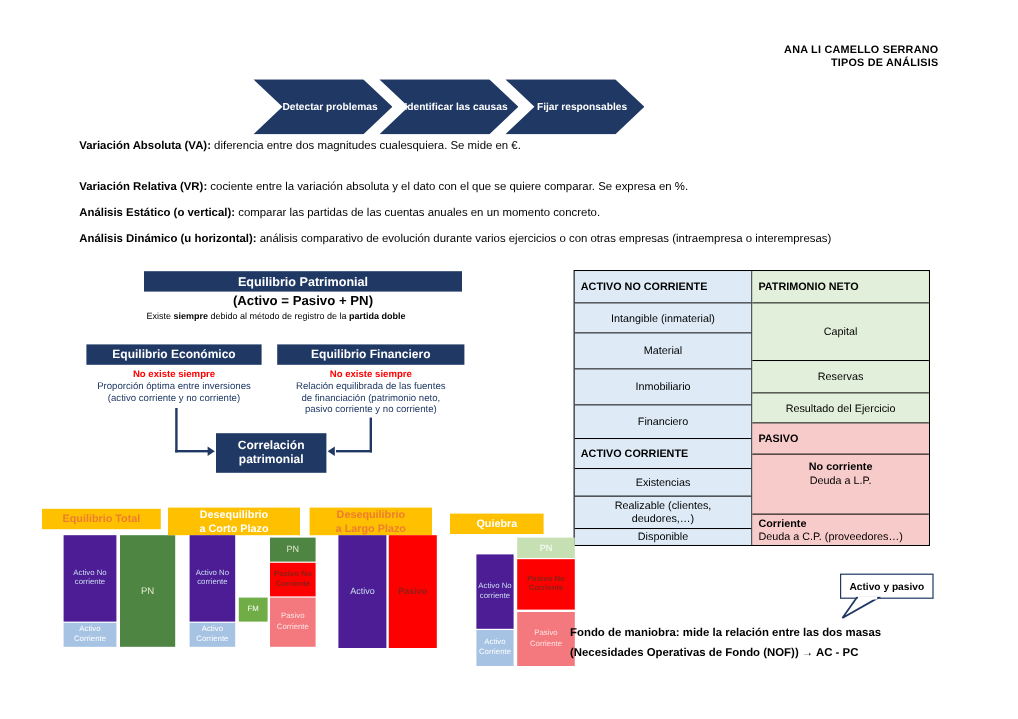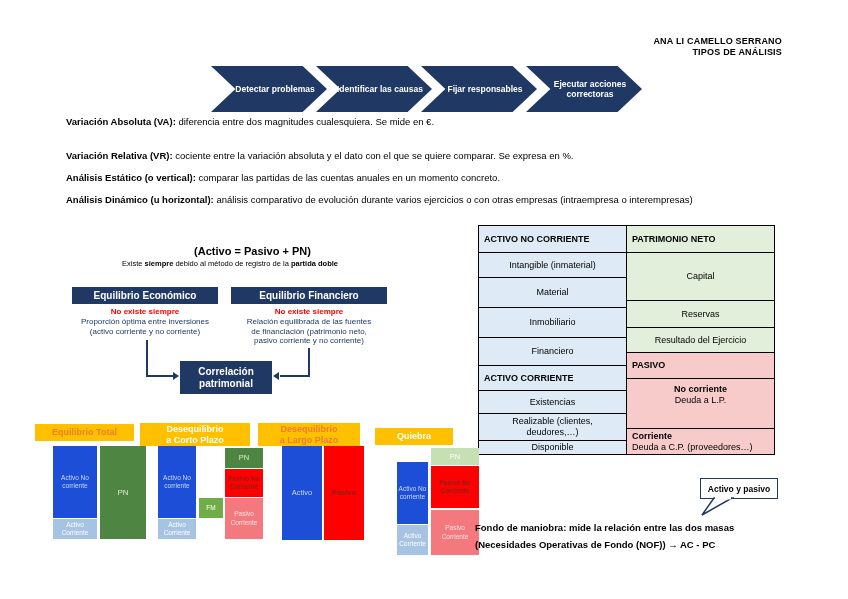--- a/index.html
+++ b/index.html
@@ -52,21 +52,21 @@
   .cell.last { border-bottom:none; flex:1; }
   .cell.hdr { align-items:flex-start; text-align:left; font-weight:bold; }
   .cell.leftalign { align-items:flex-start; text-align:left; }
   .bg-blue  { background:#DEEBF7; }
   .bg-green { background:#E2EFDA; }
   .bg-pink  { background:#F8CBCB; }
 
   
   .dg-title { background:#FFC000; font-weight:bold; font-size:9px; display:flex; flex-direction:column; align-items:center; justify-content:center; text-align:center; line-height:1.15; }
   .seg { display:flex; align-items:center; justify-content:center; text-align:center; font-size:6.5px; line-height:1.25;margin-left:16px; }
-  .c-blue   { background:#1d4ed8; color:#C9DCF0; }
+  .c-blue   { background:#4c1d95; color:#C9DCF0; }
   .c-lblue  { background:#A6C3E3; color:#ffffff; }
   .c-green  { background:#4E8542; color:#DCE9CB; }
   .c-fm     { background:#70AD47; color:#ffffff; }
   .c-red    { background:#FF0000; color:#8B2015; font-weight:bold; }
   .c-pink   { background:#F4797E; color:#FFE2E3; }
   .c-pgreen { background:#C6E0B4; color:#ffffff; }
 
   
   .callout { left:700px; top:478px; width:78px; height:21px; border:1.5px solid #1F3864; background:#fff;
              display:flex; align-items:center; justify-content:center; font-size:8.5px; font-weight:bold; box-sizing:border-box; }
@@ -85,29 +85,29 @@
 
   <div class="abs chevron" style="left:211px">
       <span>Detectar problemas</span>
     </div>
   <div class="abs chevron" style="left:316px">
       <span>Identificar las causas</span>
     </div>
   <div class="abs chevron" style="left:421px">
       <span>Fijar responsables</span>
     </div>
-  <div class="abs chevron" style="left:526px">
-      <span>Ejecutar acciones correctoras</span>
-    </div>
 
   <div class="abs def" style="top:116px"><b>Variación Absoluta (VA):</b><span>  diferencia entre dos magnitudes cualesquiera. Se mide en €.</span></div>
   <div class="abs def" style="top:150px"><b>Variación Relativa (VR):</b><span> cociente entre la variación absoluta y el dato con el que se quiere comparar. Se expresa en %.</span></div>
   <div class="abs def" style="top:172px"><b>Análisis Estático (o vertical):</b><span> comparar las partidas de las cuentas anuales en un momento concreto.</span></div>
   <div class="abs def" style="top:194px"><b>Análisis Dinámico (u horizontal):</b><span> análisis comparativo de evolución durante varios ejercicios o con otras empresas (intraempresa o interempresas)</span></div>
 
+  <div class="abs navy-bar eq-title">
+      <span>Equilibrio Patrimonial</span>
+    </div>
   <div class="abs eq-formula">(Activo = Pasivo + PN)</div>
   <div class="abs eq-note">
     <span>Existe </span><b>siempre</b><span> debido al método de registro de la </span><b>partida doble</b>
   </div>
 
   <div class="abs navy-bar eq-box-l">
       <span>Equilibrio Económico</span>
     </div>
   <div class="abs navy-bar eq-box-r">
       <span>Equilibrio Financiero</span>

